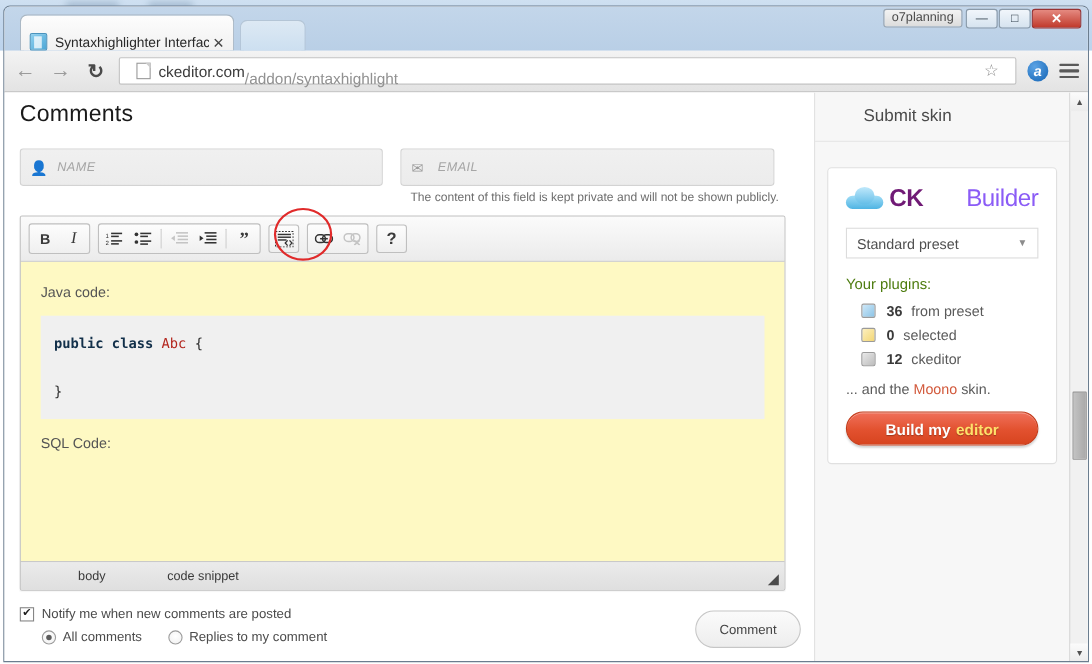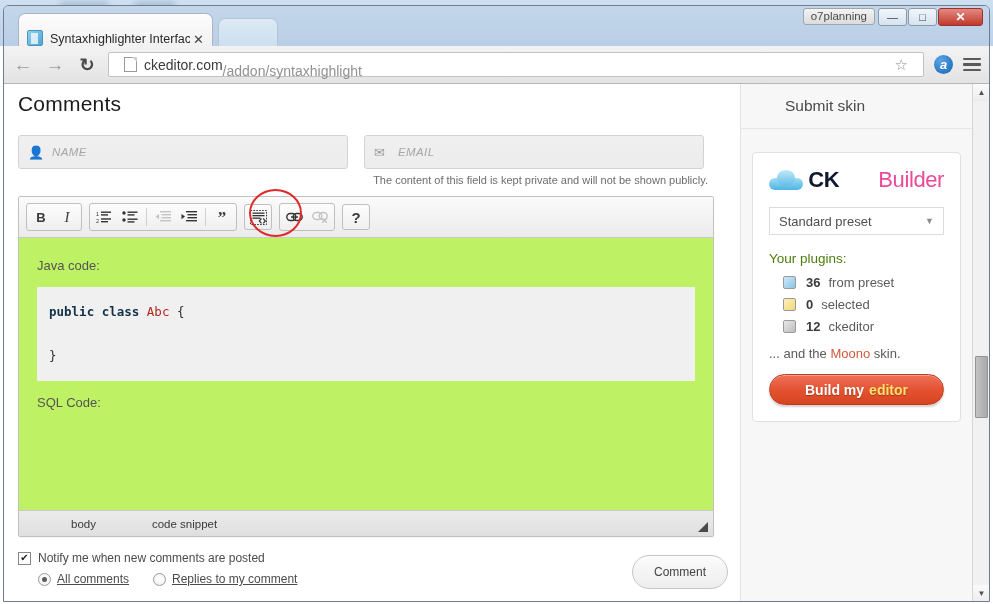--- a/index.html
+++ b/index.html
@@ -256,21 +256,21 @@
   .redcircle {
     position:absolute; left: 230px; top: -8px;
     width: 53px; height: 48px;
     border: 2px solid #e02a2a; border-radius: 50%;
     pointer-events:none;
   }
   .ck-body {
     height: 272px;
     padding: 14px 18px;
     overflow: hidden;
-    background:#bef264;
+    background:#fef9c3;
   }
   .ck-p { font-size: 13px; color: #555; margin: 6px 0 14px; }
   pre.ck-pre {
     background: #f0f0f0;
     margin: 0 0 14px 0;
     padding: 14px 12px;
     font-family: "DejaVu Sans Mono", monospace;
     font-size: 12.5px;
     color: #222;
     line-height: 22px;
@@ -310,21 +310,21 @@
   .radio {
     width:13px; height:13px; flex:0 0 13px; border-radius:50%;
     border:1px solid #9a9a9a;
     background: radial-gradient(circle at 50% 40%, #fff, #efefef);
     position:relative;
   }
   .radio.on::after{
     content:""; position:absolute; left:3px; top:3px;
     width:5px; height:5px; border-radius:50%; background:#5b5b5b;
   }
-  .radio-label { margin-right: 18px; text-decoration: underline; }
+  .radio-label { margin-right: 18px; }
   .comment-btn {
     width: 96px; height: 34px; margin-top: 4px;
     border:1px solid #c6c6c6; border-radius: 17px;
     background: linear-gradient(180deg,#fbfbfb,#ededed);
     display:flex; align-items:center; justify-content:center;
     font-size: 12px; color:#444;
   }
 
   
   .sidebar {
@@ -369,22 +369,22 @@
   }
   .ckb-cloud::before{
     content:""; position:absolute; left:0; bottom:0; width:34px; height:12px;
     background: linear-gradient(180deg,#9fdcf6,#4fb4e3); border-radius: 7px;
   }
   .ckb-cloud::after{
     content:""; position:absolute; left:8px; top:0; width:18px; height:16px;
     background: linear-gradient(180deg,#bfe8fb,#63bde7); border-radius:50%;
   }
   .ckb-name { font-size: 22px; letter-spacing:-.4px; }
-  .ckb-ck { color:#0f172a; font-weight: bold; }
-  .ckb-builder { color:#ec4899;margin-left:39px; }
+  .ckb-ck { color:#701a75; font-weight: bold; }
+  .ckb-builder { color:#8b5cf6;margin-left:39px; }
   .preset {
     height: 28px;
     border:1px solid #dcdcdc; border-radius: 0;
     background:#fff;
     display:flex; align-items:center;
     padding: 0 9px;
     font-size: 13px; color:#4f4f4f;
     margin-bottom: 16px;
   }
   .preset .caret { margin-left:auto; color:#8c8c8c; font-size:9px; }

